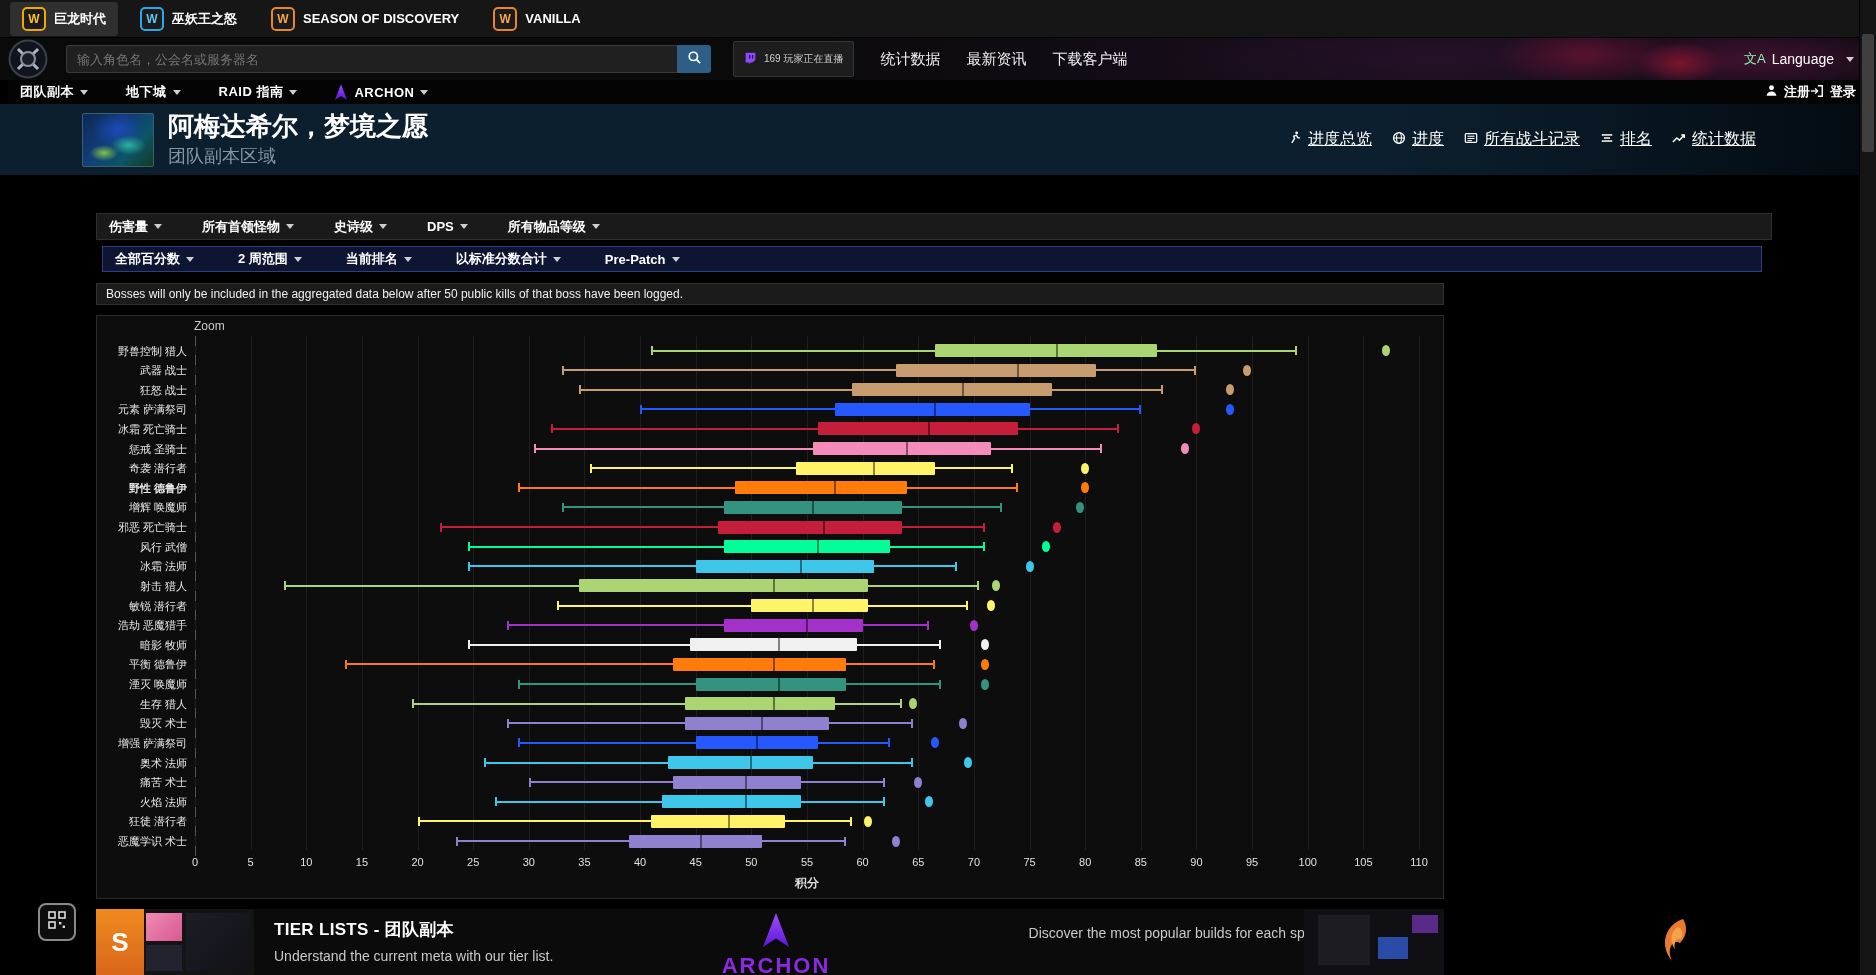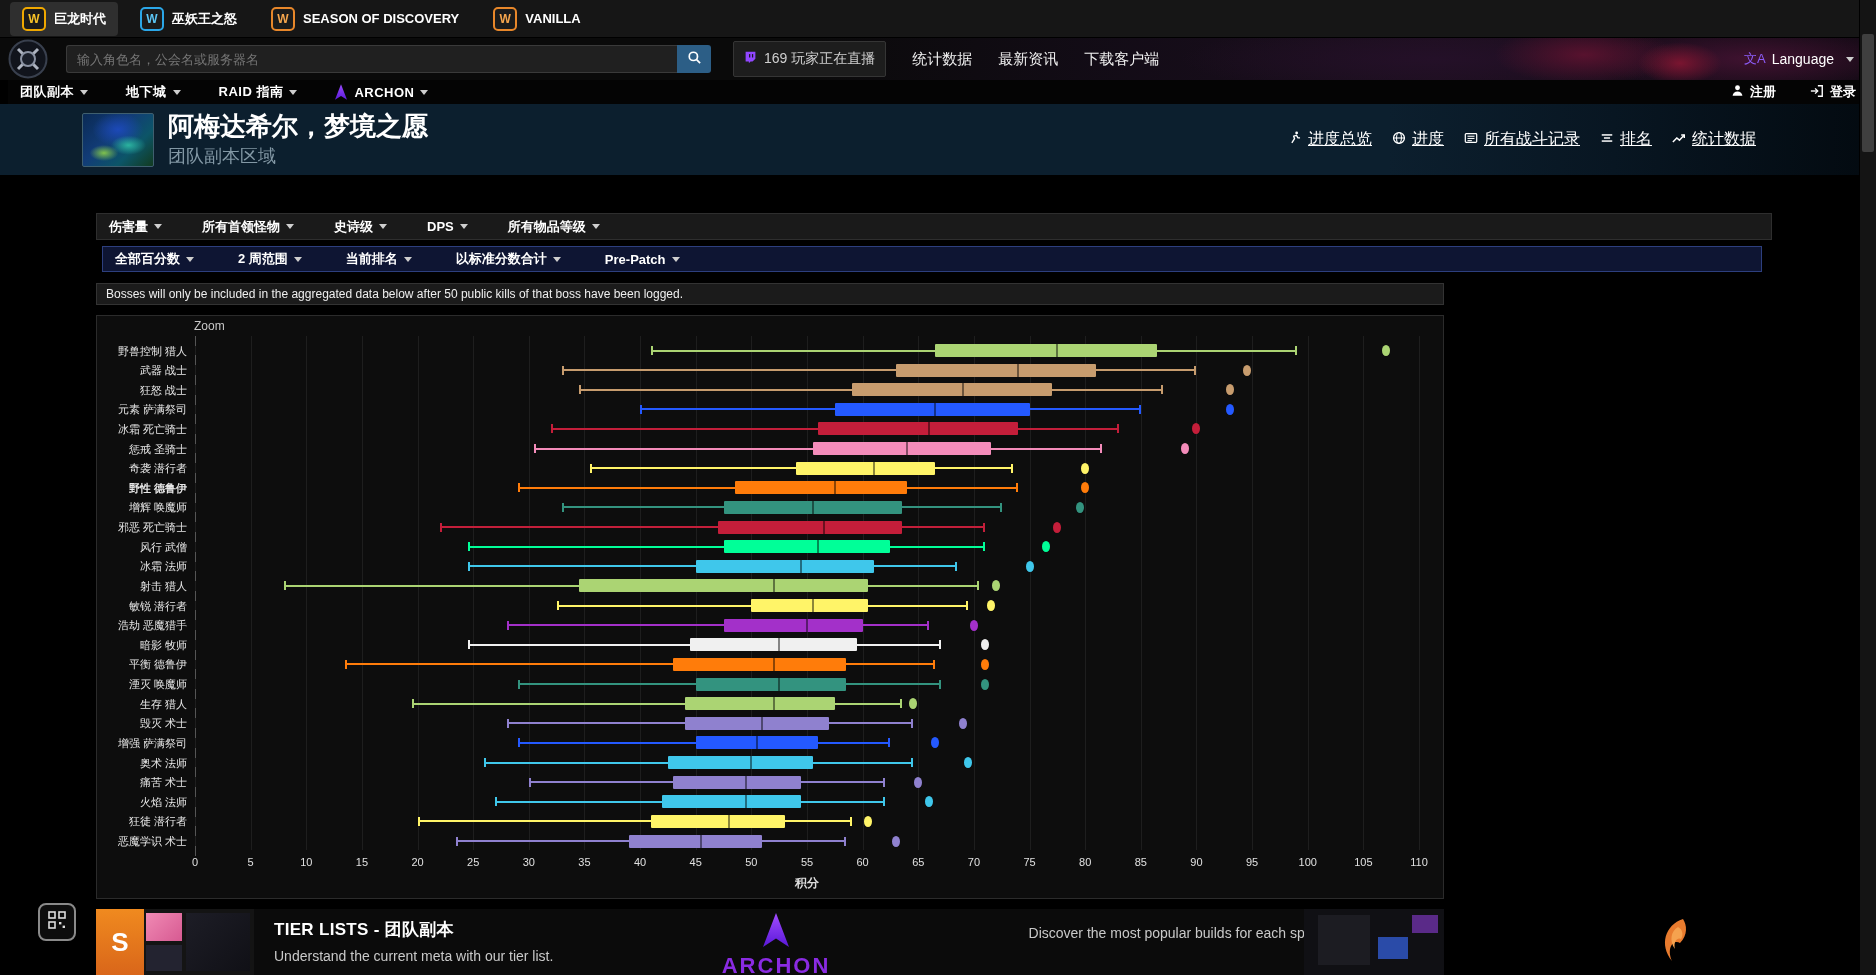--- a/index.html
+++ b/index.html
@@ -29,31 +29,31 @@
         linear-gradient(90deg,rgba(10,10,10,1) 0%,rgba(20,12,24,.9) 30%,#1d0f1f 60%,#120a14 100%);}
   .header-inner{position:relative;height:42px;display:flex;align-items:center;}
   .site-logo{width:40px;height:40px;margin-left:8px;flex:0 0 auto;cursor:pointer;}
   .searchwrap{display:flex;align-items:flex-end;margin-left:18px;}
   .searchwrap input{width:590px;height:26px;background:#202020;border:1px solid #3a3a3a;border-right:none;
       border-radius:3px 0 0 3px;color:#9a9a9a;font-size:13px;padding:0 10px;outline:none;
       font-family:"Liberation Sans","DejaVu Sans",sans-serif;}
   .searchbtn{width:34px;height:28px;background:#2c5e86;border:none;border-radius:0 3px 3px 0;
       display:flex;align-items:center;justify-content:center;cursor:pointer;}
   .twitch-badge{display:flex;align-items:center;gap:7px;background:#1d1d1d;border:1px solid #353535;
-      height:26px;padding:4px 10px;margin-left:22px;color:#cfcfcf;font-size:14px;border-radius:2px;cursor:pointer;}
+      height:26px;padding:4px 10px;margin-left:22px;color:#cfcfcf;font-size:10px;border-radius:2px;cursor:pointer;}
   .hlink{color:#f0f0f0;font-size:15px;margin-left:26px;text-decoration:none;cursor:pointer;z-index:2;}
   .lang{margin-left:auto;margin-right:22px;color:#fff;font-size:14px;display:flex;align-items:center;
         gap:6px;z-index:2;cursor:pointer;}
-  .lang-icon{font-size:13px;color:#8b5cf6;}
+  .lang-icon{font-size:13px;color:#86efac;}
   
   .nav{position:absolute;left:0;top:80px;width:100%;height:24px;background:#040404;display:flex;
        align-items:center;padding-left:12px;box-sizing:border-box;gap:38px;color:#fff;
        font-weight:bold;font-size:13px;margin-left:8px;}
   .nav-item{display:flex;align-items:center;cursor:pointer;letter-spacing:.5px;}
-  .nav-right{margin-left:auto;margin-right:28px;display:flex;align-items:center;gap:34px;}
+  .nav-right{margin-left:auto;margin-right:28px;display:flex;align-items:center;}
   .auth{display:flex;align-items:center;gap:6px;font-weight:bold;font-size:13px;color:#fff;cursor:pointer;}
   
   .titleband{position:absolute;left:0;top:104px;width:100%;height:71px;
       background:linear-gradient(90deg,#0c1f2e 0%,#0c1f2e 74%,#081622 86%,#030a10 100%);
       display:flex;align-items:center;}
   .raid-thumb{width:70px;height:52px;margin-left:82px;border:1px solid #3f5f6f;border-radius:2px;flex:0 0 auto;
       background:
         radial-gradient(18px 10px at 30% 75%,#7fc24d 0%,rgba(127,194,77,0) 80%),
         radial-gradient(22px 12px at 65% 60%,#2bb3a0 0%,rgba(43,179,160,0) 80%),
         radial-gradient(30px 20px at 50% 30%,#1c49b8 0%,rgba(28,73,184,0) 85%),

